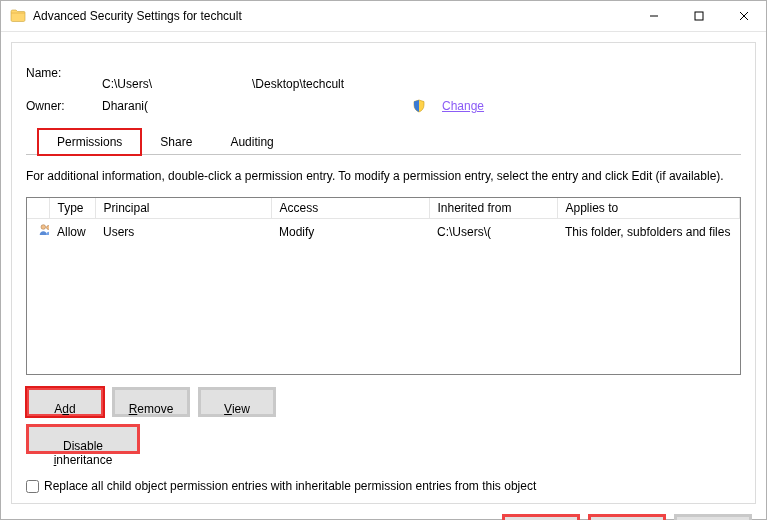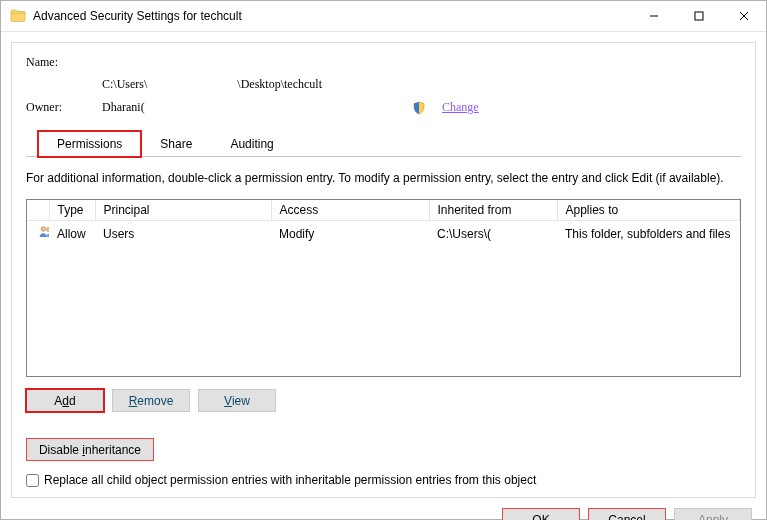--- a/index.html
+++ b/index.html
@@ -61,24 +61,23 @@
     flex: 1;
     border: 1px solid #dcdcdc;
     padding: 12px 14px 10px 14px;
     display: flex;
     flex-direction: column;
     position: relative;
   }
 
   .info-row {
     display: flex;
-    align-items: flex-start;
+    align-items: center;
     margin-bottom: 8px;
     font-size: 12px;
-    font-family: Liberation Serif, serif;
   }
   .info-label {
     width: 76px;
   }
   .info-value {
     flex: 1;
     display: flex;
     align-items: center;
   }
   .change-link {
@@ -163,35 +162,35 @@
   
   .btn-row {
     display: flex;
     gap: 8px;
     margin-top: 12px;
   }
   button.win {
     min-width: 78px;
     height: 23px;
     background: #e1e1e1;
-    border: 1px solid #ef4444;
+    border: 3px solid #ef4444;
     font-family: inherit;
     font-size: 12px;
-    padding: 4px 10px;
+    padding: 12px 10px;
     cursor: pointer;
   }
   button.win:disabled {
-    color: #0c4a6e;
+    color: #000000;
     background: #e1e1e1;
     border-color: #c9c9c9;
     cursor: default;
   }
   button.win.apply-disabled { color:#888; }
   .underline-letter { text-decoration: underline; }
-  .inherit-btn { margin-top: 26px; width: 128px; }
+  .inherit-btn { margin-top: 7px; width: 114px; }
 
   .checkbox-row {
     display: flex;
     align-items: center;
     gap: 5px;
     margin-top: 12px;
     font-size: 12px;
   }
   .checkbox-row input { margin:0; width:13px; height:13px;}
 

